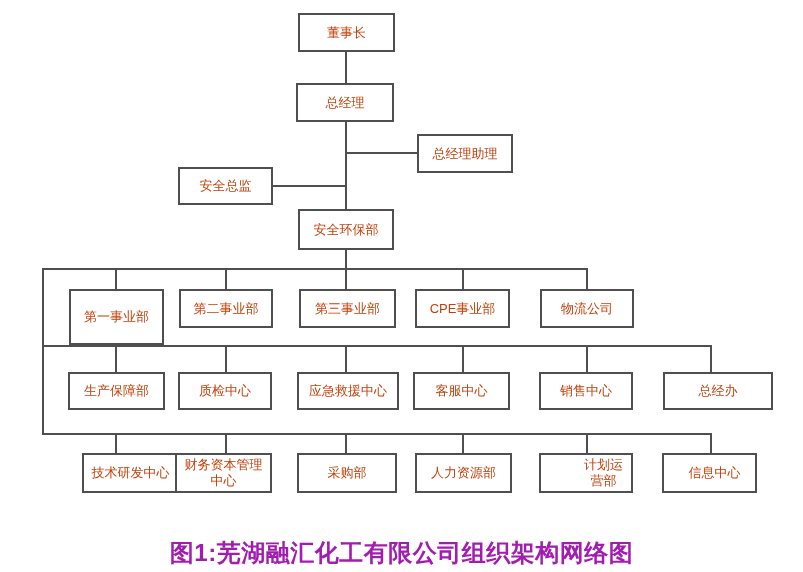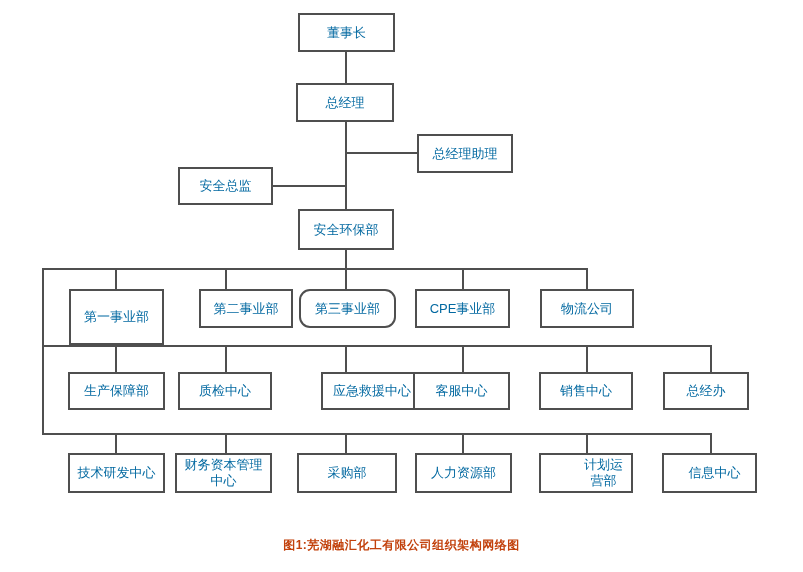--- a/index.html
+++ b/index.html
@@ -13,70 +13,70 @@
     width: 803px;
     height: 572px;
     background: #ffffff;
     overflow: hidden;
   }
   .node {
     position: absolute;
     box-sizing: border-box;
     border: 2px solid #4f4f4f;
     background: #ffffff;
-    color: #0369a1;
+    color: #c2410c;
     font-size: 13px;
     line-height: 1.2;
     display: flex;
     align-items: center;
     justify-content: center;
     text-align: center;
     padding: 1px 2px;
   }
   .line {
     position: absolute;
     background: #4f4f4f;
   }
   .caption {
     position: absolute;
     left: 0;
     top: 537px;
     width: 803px;
     text-align: center;
-    font-size: 12px;
+    font-size: 24px;
     font-weight: bold;
-    color: #c2410c;
+    color: #a21caf;
     letter-spacing: 0.5px;
   }
 </style>
 </head>
 <body>
 
 <div id="stage">
 
   <div class="node" style="left:298px; top:13px;  width:97px; height:39px;">董事长</div>
   <div class="node" style="left:296px; top:83px;  width:98px; height:39px;text-align:right;">总经理</div>
   <div class="node" style="left:417px; top:134px; width:96px; height:39px;">总经理助理</div>
   <div class="node" style="left:178px; top:167px; width:95px; height:38px;">安全总监</div>
   <div class="node" style="left:298px; top:209px; width:96px; height:41px;">安全环保部</div>
 
   <div class="node" style="left:69px;  top:289px; width:95px; height:56px;">第一事业部</div>
-  <div class="node" style="left:179px; top:289px; width:94px; height:39px;margin-left:20px;">第二事业部</div>
-  <div class="node" style="left:299px; top:289px; width:97px; height:39px;border-radius:11px;">第三事业部</div>
+  <div class="node" style="left:179px; top:289px; width:94px; height:39px;">第二事业部</div>
+  <div class="node" style="left:299px; top:289px; width:97px; height:39px;">第三事业部</div>
   <div class="node" style="left:540px; top:289px; width:94px; height:39px;">物流公司</div>
   <div class="node" style="left:415px; top:289px; width:95px; height:39px;">CPE事业部</div>
 
   <div class="node" style="left:68px;  top:372px; width:97px;  height:38px;">生产保障部</div>
   <div class="node" style="left:178px; top:372px; width:94px;  height:38px;">质检中心</div>
-  <div class="node" style="left:297px; top:372px; width:102px; height:38px;margin-left:24px;">应急救援中心</div>
+  <div class="node" style="left:297px; top:372px; width:102px; height:38px;">应急救援中心</div>
   <div class="node" style="left:413px; top:372px; width:97px;  height:38px;">客服中心</div>
   <div class="node" style="left:539px; top:372px; width:94px;  height:38px;">销售中心</div>
-  <div class="node" style="left:663px; top:372px; width:86px;  height:38px;">总经办</div>
+  <div class="node" style="left:663px; top:372px; width:110px;  height:38px;">总经办</div>
 
-  <div class="node" style="left:68px;  top:453px; width:97px;  height:40px;">技术研发中心</div>
+  <div class="node" style="left:82px;  top:453px; width:97px;  height:40px;">技术研发中心</div>
   <div class="node" style="left:175px; top:453px; width:97px;  height:40px;">财务资本管理中心</div>
   <div class="node" style="left:297px; top:453px; width:100px; height:40px;">采购部</div>
   <div class="node" style="left:415px; top:453px; width:97px;  height:40px;">人力资源部</div>
   <div class="node" style="left:539px; top:453px; width:94px;  height:40px;padding-left:37px;">计划运营部</div>
   <div class="node" style="left:662px; top:453px; width:95px;  height:40px;padding-left:12px;">信息中心</div>
 
   <div class="line" style="left:345px; top:52px;  width:2px;  height:31px;"></div>
   <div class="line" style="left:345px; top:122px; width:2px;  height:87px;"></div>
   <div class="line" style="left:345px; top:152px; width:72px; height:2px;"></div>
   <div class="line" style="left:273px; top:185px; width:74px; height:2px;"></div>

